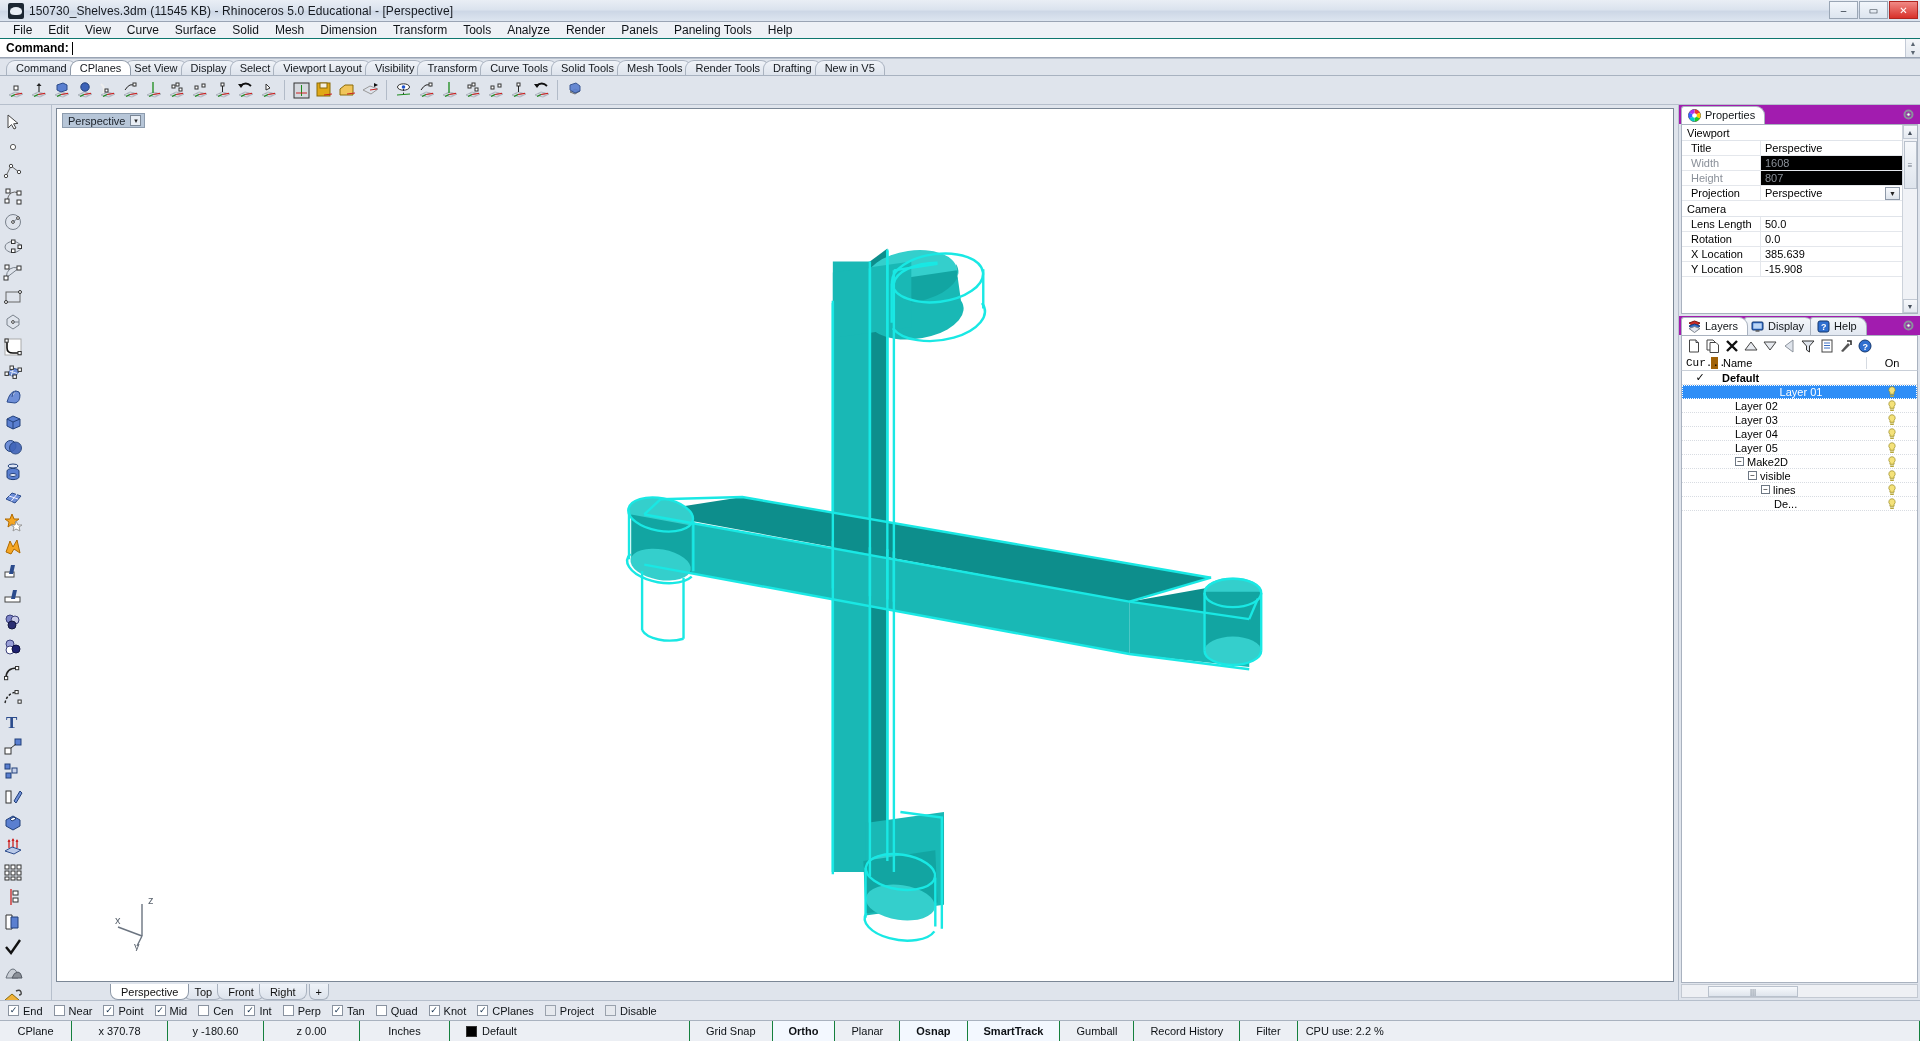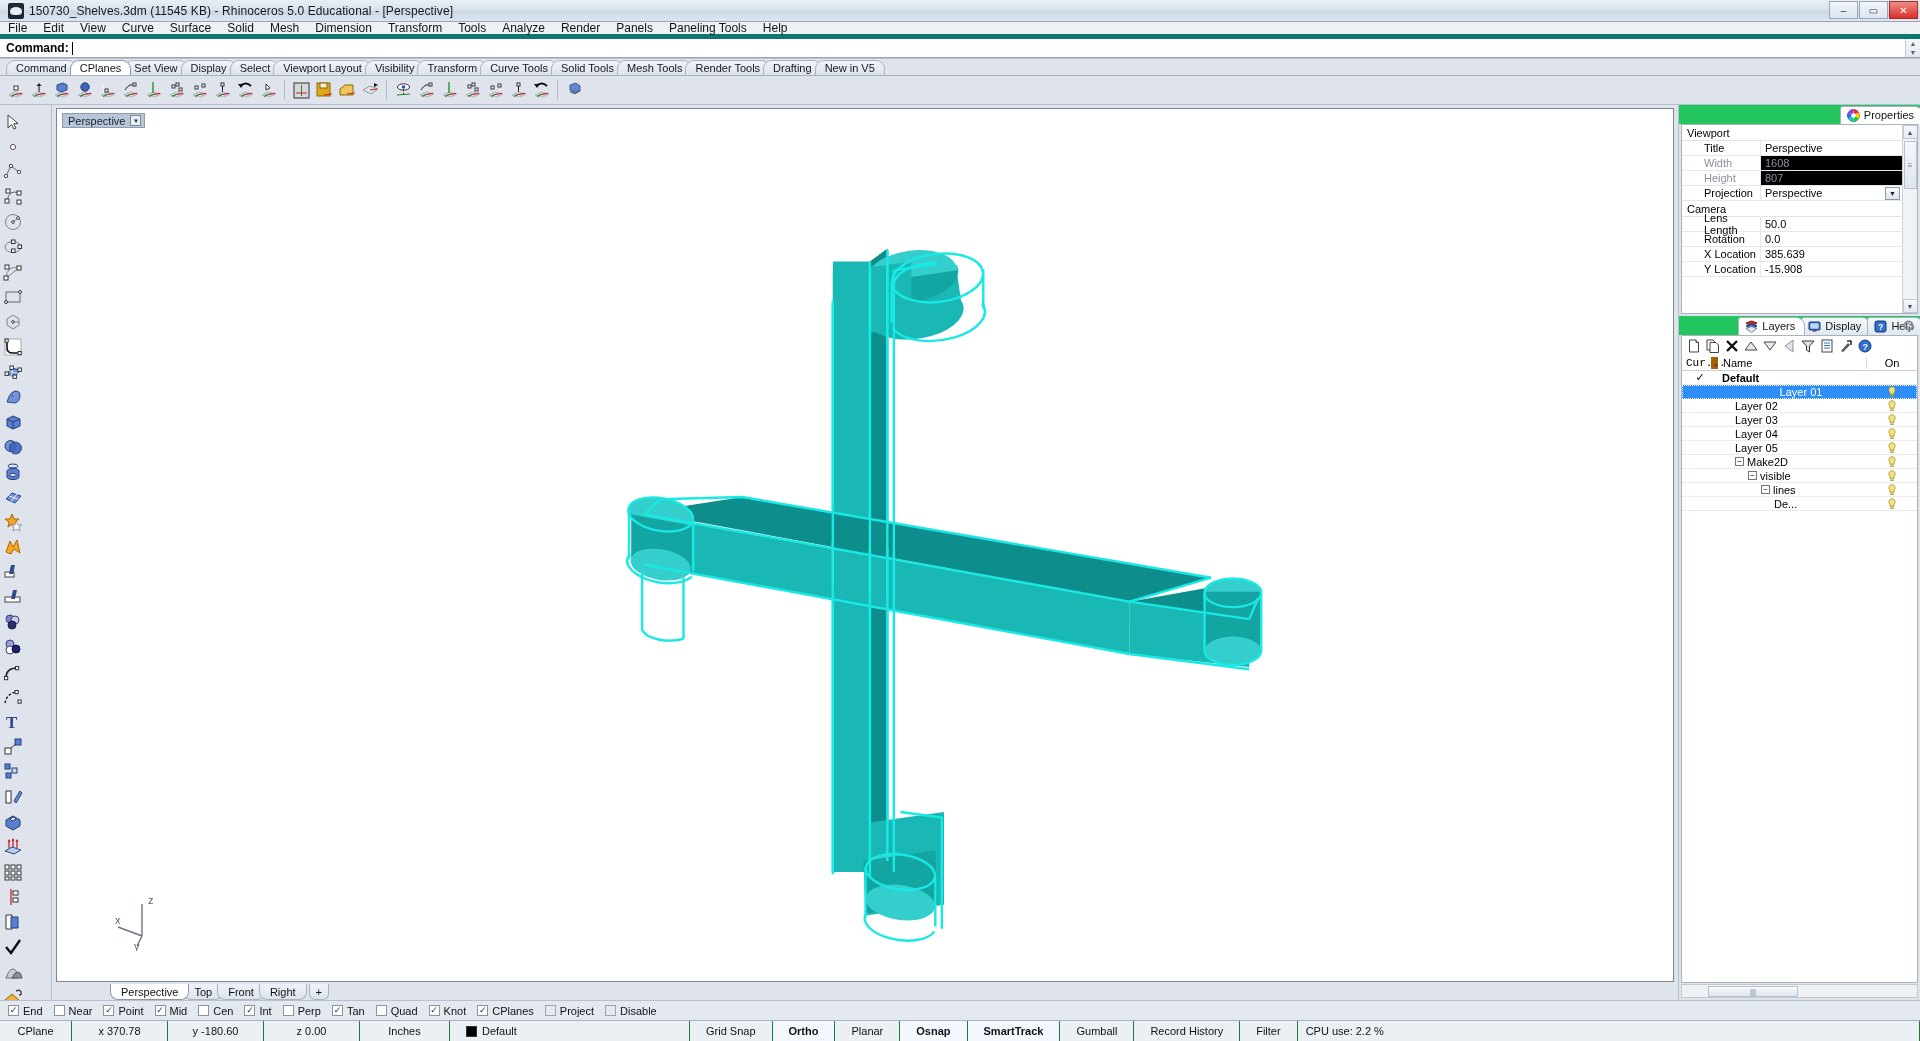--- a/index.html
+++ b/index.html
@@ -43,22 +43,23 @@
     background: linear-gradient(to bottom,#f2f6fb,#dde5ef);
     display: flex; align-items: center; justify-content: center;
     font-size: 10px; color: #2a3440;
   }
   .win-btn.close { background: linear-gradient(to bottom,#f08a86,#d8302a); border-color:#b02520; color:#fff; }
 
   
   .menubar {
     height: 17px;
     background: #eef1f6;
-    border-bottom: 5px solid #0f766e;
+    border-bottom: 1px solid #0f766e;
     display: flex; align-items: center;
+    padding-left: 5px;
     flex: 0 0 auto;
   }
   .menu-item { padding: 0 8px; font-size: 12px; color: #101418; line-height: 17px; cursor: default; }
 
   
   .cmd-area { background: #fff; flex: 0 0 auto; border-bottom: 1px solid #b9c2ce; }
   .cmd-history, .cmd-prompt {
     position: relative;
     height: 19px;
     display: flex; align-items: center;
@@ -185,25 +186,24 @@
   
   .right-panel {
     width: 242px; flex: 0 0 auto;
     background: #dfe4ec;
     border-left: 1px solid #b6bfcc;
     display: flex; flex-direction: column;
   }
   .panel-tabrow {
     height: 19px;
     display: flex; align-items: flex-end;
-    background: #22c55e;
+    background: #a21caf;
     position: relative;
     flex: 0 0 auto;
     padding-left: 2px;
-    justify-content: flex-end;
   }
   .ptab {
     height: 18px; line-height: 17px;
     padding: 0 9px 0 6px;
     font-size: 11px; color: #121619;
     background: linear-gradient(to bottom,#f3f6fa,#e2e8f1);
     border: 1px solid #a9b2bf; border-bottom: none;
     border-radius: 3px 9px 0 0;
     display: flex; align-items: center; gap: 4px;
     margin-right: -4px;
@@ -221,21 +221,21 @@
     position: relative;
     overflow: hidden;
   }
   .prop-table { flex: 1 1 auto; font-size: 11px; }
   .prop-group {
     padding: 2px 0 2px 5px; color: #000; font-size: 11px;
     border-bottom: 1px solid #e0e4ea;
     height: 16px; line-height: 12px;
   }
   .prop-row { display: flex; height: 15px; border-bottom: 1px solid #e4e7ec; align-items: center; }
-  .prop-key { width: 78px; padding-left: 22px; color: #000; }
+  .prop-key { width: 78px; padding-left: 9px; color: #000; }
   .prop-val { flex: 1 1 auto; padding-left: 4px; color: #000; border-left: 1px solid #e4e7ec; height:100%; display:flex; align-items:center; position:relative; }
   .prop-row.dim .prop-key, .prop-row.dim .prop-val { color: #8a9099; }
   .prop-row.dim .prop-val { background: #000000; }
   .prop-dd {
     position:absolute; right:2px; top:1px; width: 15px; height: 13px;
     background: linear-gradient(to bottom,#f7f9fc,#dee4ec);
     border: 1px solid #8e99a8;
     display:flex; align-items:center; justify-content:center; font-size:7px; color:#222;
   }
   .vscroll {

